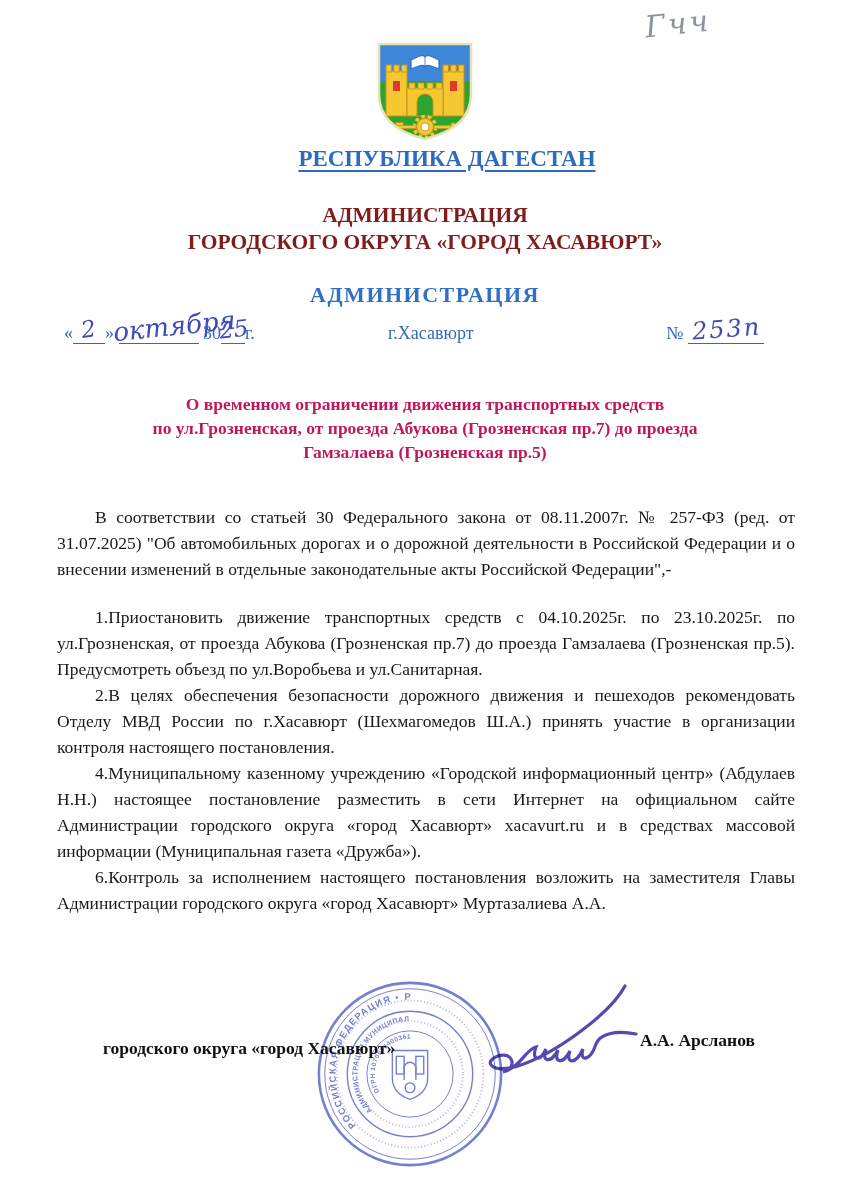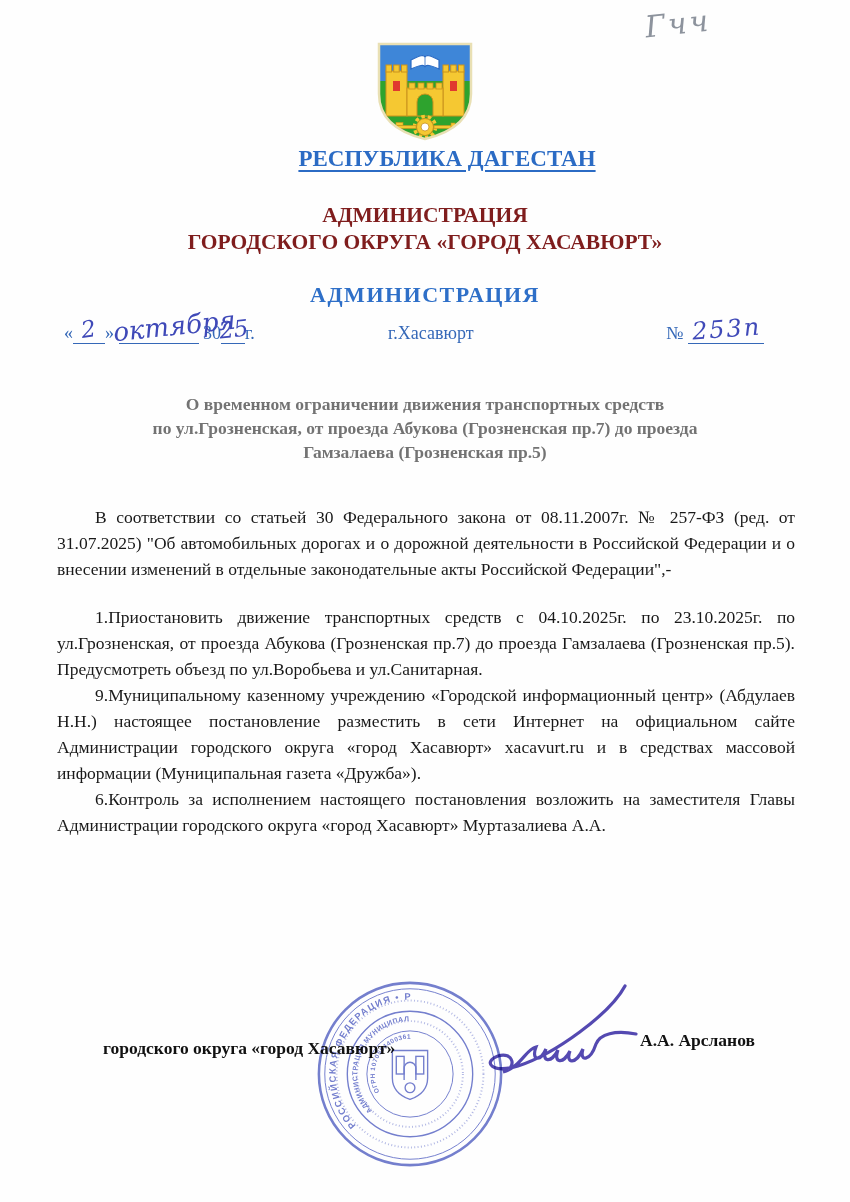--- a/index.html
+++ b/index.html
@@ -48,21 +48,21 @@
     position:absolute;color:#3f49b8;font-style:italic;white-space:nowrap;
     font-family:"DejaVu Serif", serif;
   }
   .hw-day{left:8px;top:-8px;font-size:23px;transform:rotate(-8deg);}
   .hw-month{left:-6px;top:-13px;font-size:26px;transform:rotate(-6deg);}
   .hw-year{left:-2px;top:-8px;font-size:23px;transform:rotate(-6deg);}
   .hw-num{left:4px;top:-9px;font-size:24px;transform:rotate(-4deg);letter-spacing:2px;}
   
   .doc-title{
     position:absolute;left:56px;top:392px;width:738px;text-align:center;
-    font-weight:bold;font-size:17.5px;line-height:24px;color:#737373;
+    font-weight:bold;font-size:17.5px;line-height:24px;color:#be185d;
   }
   
   .body-text{
     position:absolute;left:57px;top:504px;width:738px;
     font-size:17.5px;line-height:26px;text-align:justify;color:#191919;
   }
   .body-text p{margin:0;text-indent:38px;}
   .p-preamble{margin-bottom:22px !important;}
   .p-resolves{margin-bottom:10px !important;}
   .resolves-bold{font-weight:bold;}
@@ -152,21 +152,22 @@
 
   <div class="doc-title">
     <div>О временном ограничении движения транспортных средств</div>
     <div>по ул.Грозненская, от проезда Абукова (Грозненская пр.7) до проезда</div>
     <div>Гамзалаева (Грозненская пр.5)</div>
   </div>
 
   <div class="body-text">
     <p class="p-preamble">В соответствии со статьей 30 Федерального закона от 08.11.2007г. № 257-ФЗ (ред. от 31.07.2025) "Об автомобильных дорогах и о дорожной деятельности в Российской Федерации и о внесении изменений в отдельные законодательные акты Российской Федерации",-</p>
     <p>1.Приостановить движение транспортных средств с 04.10.2025г. по 23.10.2025г. по ул.Грозненская, от проезда Абукова (Грозненская пр.7) до проезда Гамзалаева (Грозненская пр.5). Предусмотреть объезд по ул.Воробьева и ул.Санитарная.</p>
-    <p>9.Муниципальному казенному учреждению «Городской информационный центр» (Абдулаев Н.Н.) настоящее постановление разместить в сети Интернет на официальном сайте Администрации городского округа «город Хасавюрт» xacavurt.ru и в средствах массовой информации (Муниципальная газета «Дружба»).</p>
+    <p>2.В целях обеспечения безопасности дорожного движения и пешеходов рекомендовать Отделу МВД России по г.Хасавюрт (Шехмагомедов Ш.А.) принять участие в организации контроля настоящего постановления.</p>
+    <p>4.Муниципальному казенному учреждению «Городской информационный центр» (Абдулаев Н.Н.) настоящее постановление разместить в сети Интернет на официальном сайте Администрации городского округа «город Хасавюрт» xacavurt.ru и в средствах массовой информации (Муниципальная газета «Дружба»).</p>
     <p>6.Контроль за исполнением настоящего постановления возложить на заместителя Главы Администрации городского округа «город Хасавюрт» Муртазалиева А.А.</p>
   </div>
 
   <div class="sig-line sig-pos2">городского округа «город Хасавюрт»</div>
   <div class="sig-line sig-name">А.А. Арсланов</div>
 
   <div class="stamp">
     <svg viewBox="0 0 196 196" width="192" height="192">
       <g fill="none" stroke="#5b68c6">
         <circle cx="98" cy="98" r="93" stroke-width="2.6"></circle>

